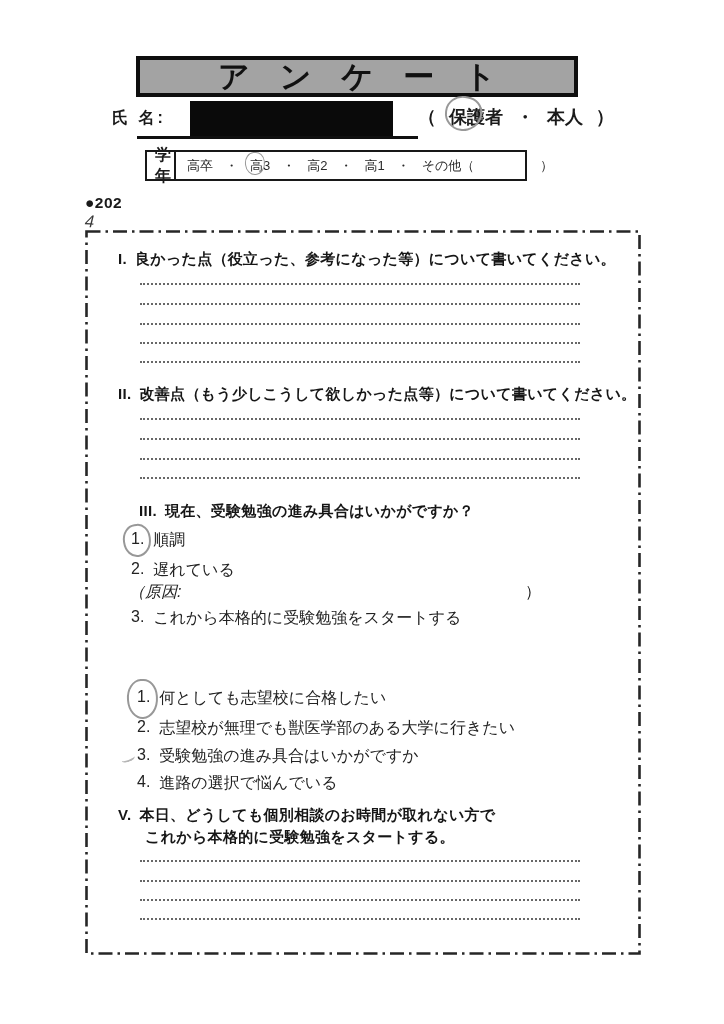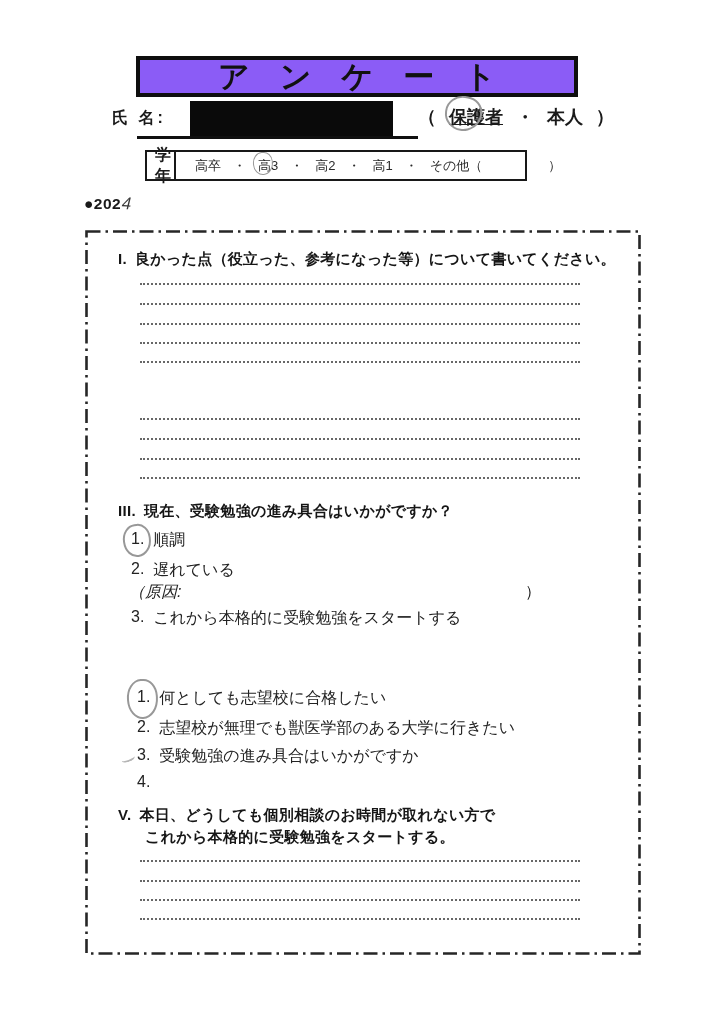--- a/index.html
+++ b/index.html
@@ -7,62 +7,62 @@
   .page {
     position:relative; width:724px; height:1024px;
     background:#ffffff; overflow:hidden;
     font-family:"Liberation Sans", sans-serif;
     color:#1a1a1a;
   }
 
   
   .title-box {
     position:absolute; left:136px; top:56px; width:442px; height:41px;
-    border:4px solid #0e0e0e; background:#8b5cf6;
+    border:4px solid #0e0e0e; background:#a3a3a3;
     display:flex; align-items:center; justify-content:center;
   }
   .title-text {
     font-size:31px; font-weight:bold; letter-spacing:30px; margin-right:-30px;
     white-space:nowrap; color:#111;
   }
 
   
   .name-label { position:absolute; left:112px; top:108px; font-size:16px; font-weight:bold; letter-spacing:3px; }
   .redaction  { position:absolute; left:190px; top:101px; width:203px; height:38px; background:#0a0a0a; }
   .name-underline { position:absolute; left:137px; top:136px; width:281px; height:0; border-bottom:3px solid #101010; }
   .respondent {
     position:absolute; left:418px; top:105px; font-size:18px; font-weight:bold;
     display:flex; gap:13px; align-items:baseline; white-space:nowrap;
   }
-  .guardian-wrap { position:relative; display:inline-block;text-decoration:underline; }
+  .guardian-wrap { position:relative; display:inline-block; }
   .pencil { border:2px solid #989898; border-radius:50% 46% 54% 50%; position:absolute; }
   .circle-guardian { left:-4px; top:-9px; width:37px; height:35px; transform:rotate(8deg); }
 
   
   .grade-table {
     position:absolute; left:145px; top:150px; width:382px; height:31px;
     border:2px solid #181818; display:flex; background:#fff;
   }
   .grade-label-cell {
     width:56px; border-right:2px solid #181818;
     display:flex; align-items:center; justify-content:center;
     font-size:16px; font-weight:bold; letter-spacing:3px;padding-left:8px;
   }
   .grade-options {
     flex:1; display:flex; align-items:center; gap:12px;
-    font-size:13px; padding-left:19px; color:#2a2a2a; white-space:nowrap;
+    font-size:13px; padding-left:11px; color:#2a2a2a; white-space:nowrap;
   }
   .grade-opt { position:relative; }
   .circle-grade { left:-5px; top:-5px; width:20px; height:23px; transform:rotate(-6deg); border-width:1.5px; }
   .other-gap { display:inline-block; width:42px; }
 
   
   .intro {
     position:absolute; left:84px; top:194px; font-size:15.5px; font-weight:bold;
-    display:flex; align-items:baseline; white-space:nowrap; letter-spacing:0.5px;
+    display:flex; align-items:baseline; white-space:nowrap; letter-spacing:0.5px;flex-direction:column;
   }
   .hand-digit {
     font-weight:normal; font-size:17px; color:#3a3a3a;
     transform:skewX(-10deg) rotate(4deg); margin:0 1px;
   }
   .intro-rest { margin-left:5px; }
 
   
   .survey-box { position:absolute; left:85px; top:230px; width:556px; height:725px; }
   .box-border { position:absolute; left:0; top:0; }
@@ -147,26 +147,30 @@
     <div class="sec-head" style="top:20px;">
       <span>I.</span>
       <span>良かった点（役立った、参考になった等）について書いてください。</span>
     </div>
     <div class="wline" style="top:53px;"></div>
     <div class="wline" style="top:73px;"></div>
     <div class="wline" style="top:93px;"></div>
     <div class="wline" style="top:112px;"></div>
     <div class="wline" style="top:131px;"></div>
 
+    <div class="sec-head" style="top:155px;">
+      <span>II.</span>
+      <span>改善点（もう少しこうして欲しかった点等）について書いてください。</span>
+    </div>
     <div class="wline" style="top:188px;"></div>
     <div class="wline" style="top:208px;"></div>
     <div class="wline" style="top:228px;"></div>
     <div class="wline" style="top:247px;"></div>
 
-    <div class="sec-head" style="top:272px;">
+    <div class="sec-head" style="top:272px;margin-left:21px;">
       <span>III.</span>
       <span>現在、受験勉強の進み具合はいかがですか？</span>
     </div>
     <div class="opt" style="left:46px; top:300px;">
       <span class="numwrap">
         <span class="pencil circle-q3"></span>
         <span>1.</span>
       </span>
       <span>順調</span>
     </div>
@@ -195,20 +199,21 @@
     <div class="opt" style="left:52px; top:488px;">
       <span>2.</span>
       <span>志望校が無理でも獣医学部のある大学に行きたい</span>
     </div>
     <div class="opt" style="left:52px; top:516px;">
       <span>3.</span>
       <span>受験勉強の進み具合はいかがですか</span>
     </div>
     <div class="opt" style="left:52px; top:543px;">
       <span>4.</span>
+      <span>進路の選択で悩んでいる</span>
     </div>
     <div class="smudge"></div>
 
     <div class="sec-head" style="top:576px;">
       <span>V.</span>
       <span>本日、どうしても個別相談のお時間が取れない方で</span>
     </div>
     <div class="sec-head" style="left:60px; top:598px;">
       <span>これから本格的に受験勉強をスタートする。</span>
     </div>

